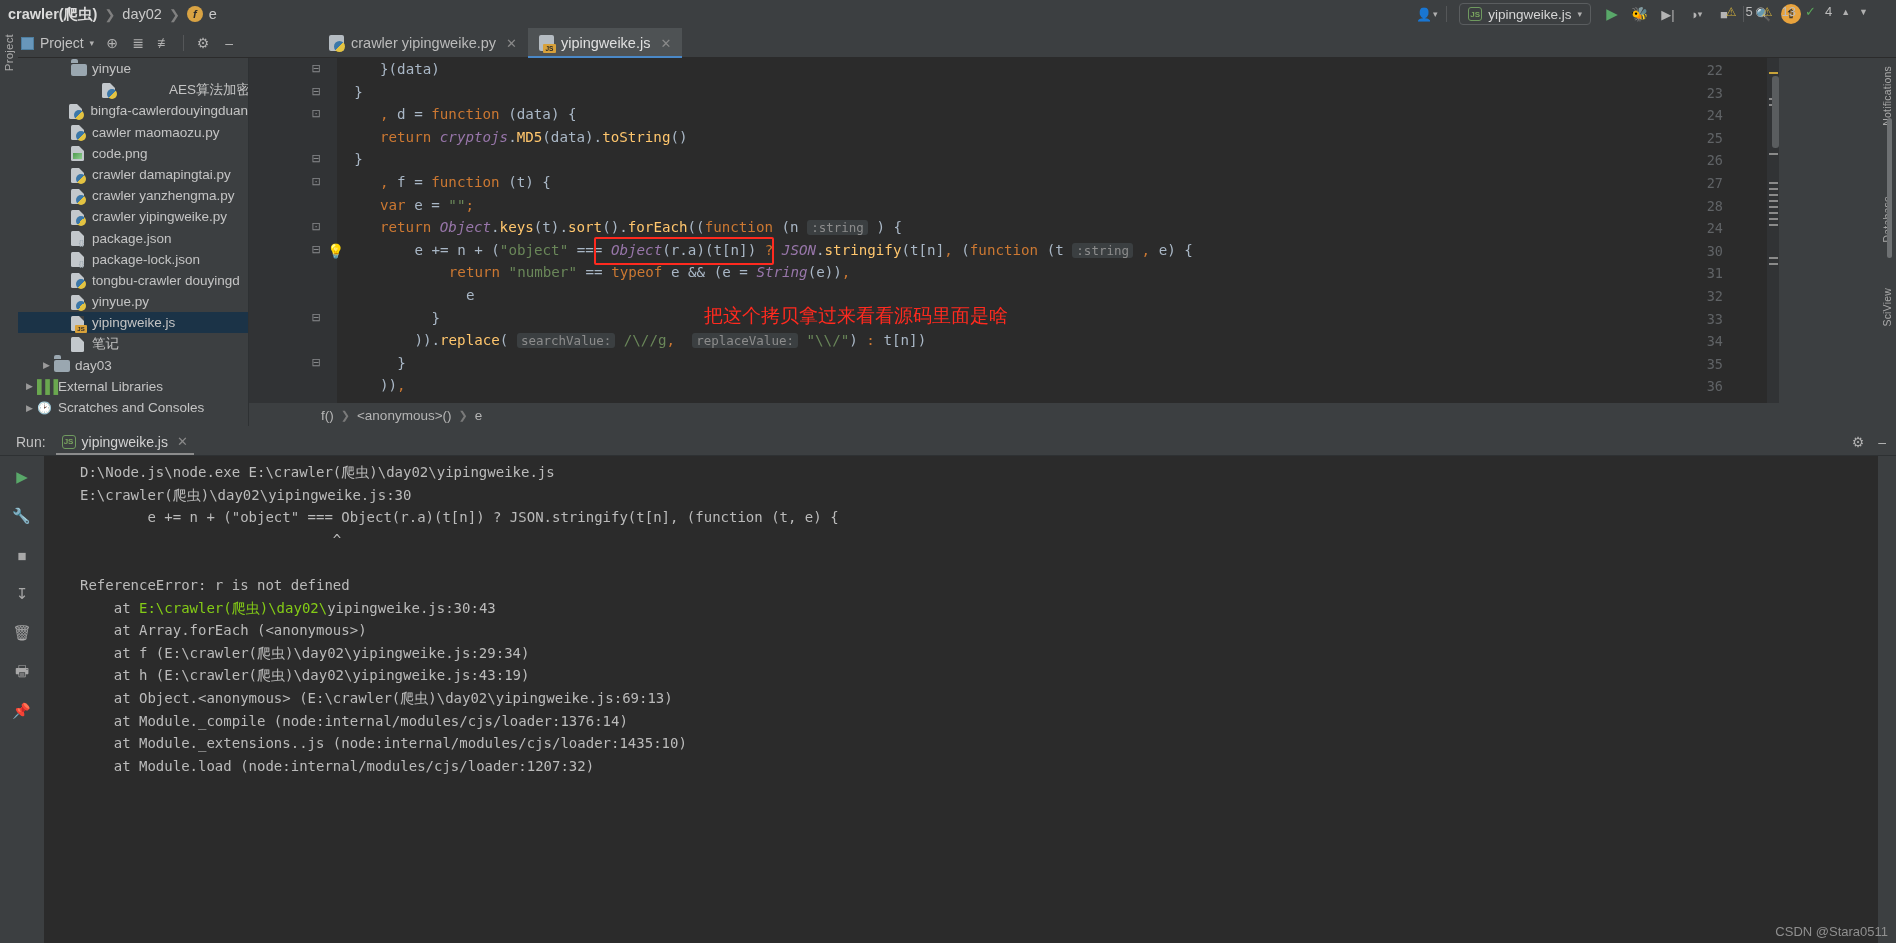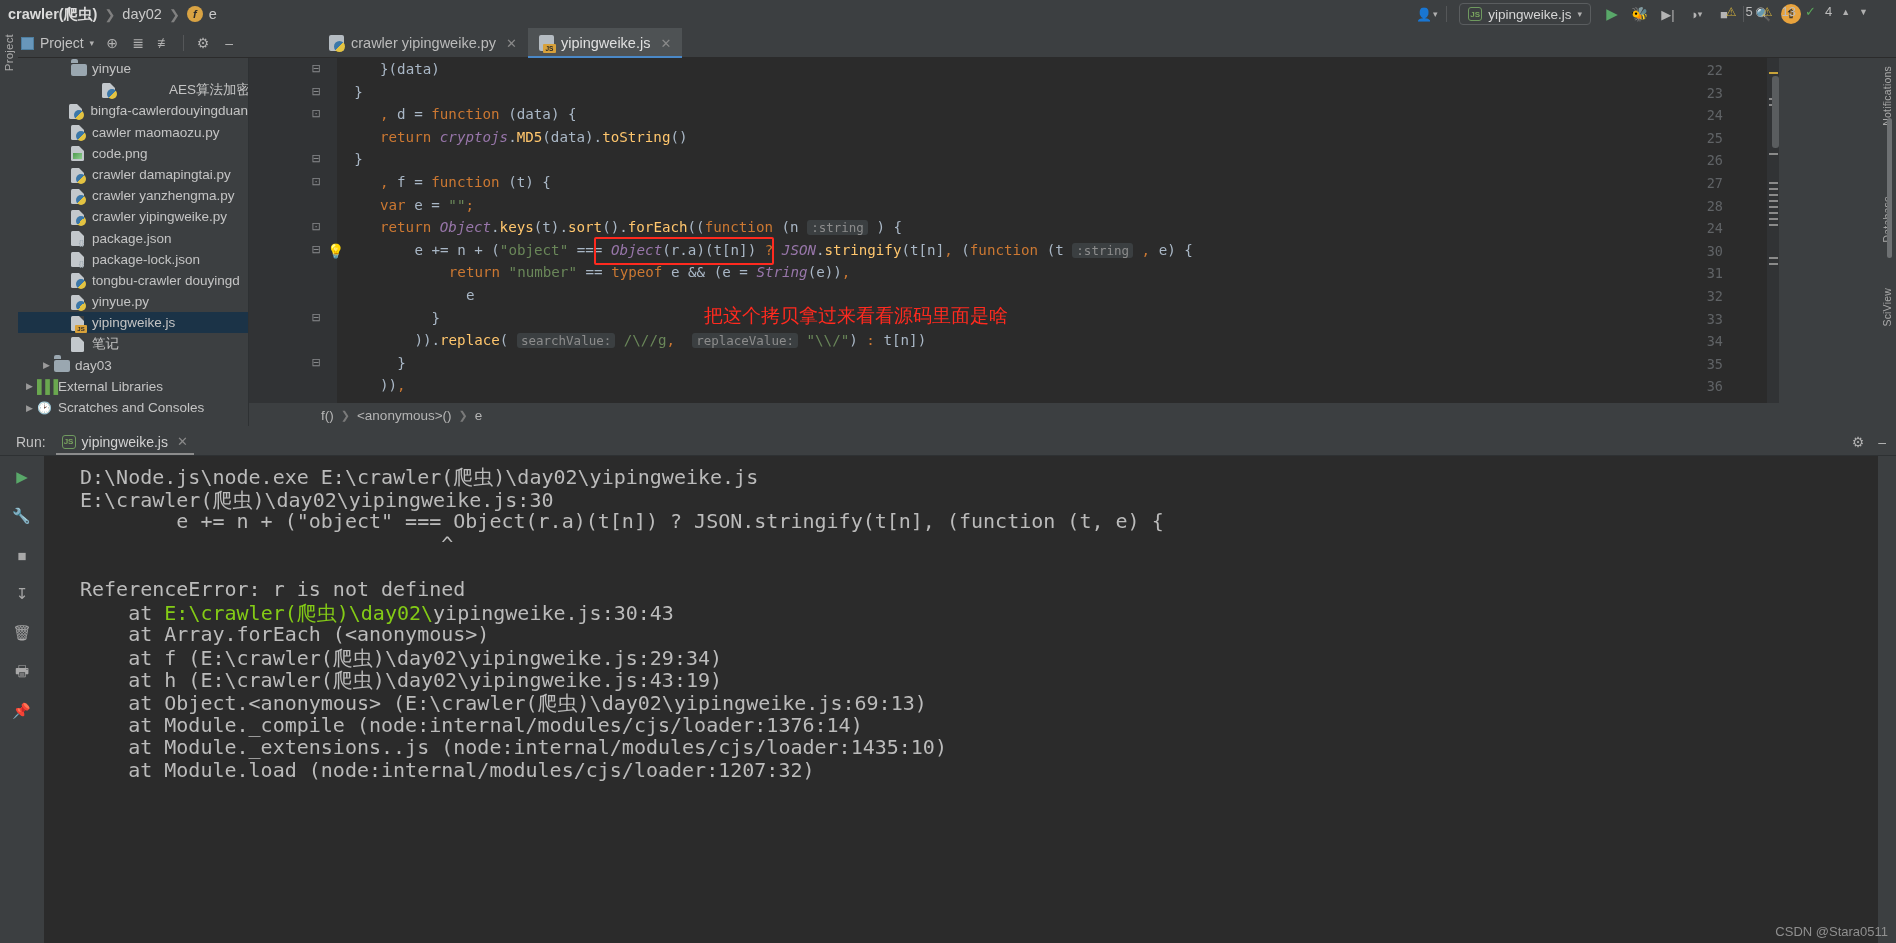--- a/index.html
+++ b/index.html
@@ -284,21 +284,21 @@
     position: absolute; left: 0; top: 28px; width: 44px; height: 487px;
     background: #3c3f41; display: flex; flex-direction: column;
     align-items: center; padding-top: 10px; gap: 17px;
   }
   .rs-icon { width: 22px; height: 22px; display:flex; align-items:center;
     justify-content:center; color:#a8a8a8; font-size: 15px; }
   .rs-icon.green { color:#59a869; }
   .console {
     position: absolute; left: 44px; top: 28px; right: 18px; bottom: 0;
     background: #2b2b2b; overflow: hidden;
-    font-family: "DejaVu Sans Mono", monospace; font-size: 20px;
+    font-family: "DejaVu Sans Mono", monospace; font-size: 14px;
     color: #bbbbbb;
   }
   .conline { position: absolute; white-space: pre; left: 36px; }
   .dim { color: #84cc16; }
   .watermark {
     position: absolute; right: 8px; bottom: 4px; color: #8f8f8f;
     font-size: 13px; font-family: "Liberation Sans", sans-serif;
   }
 </style>
 </head>

